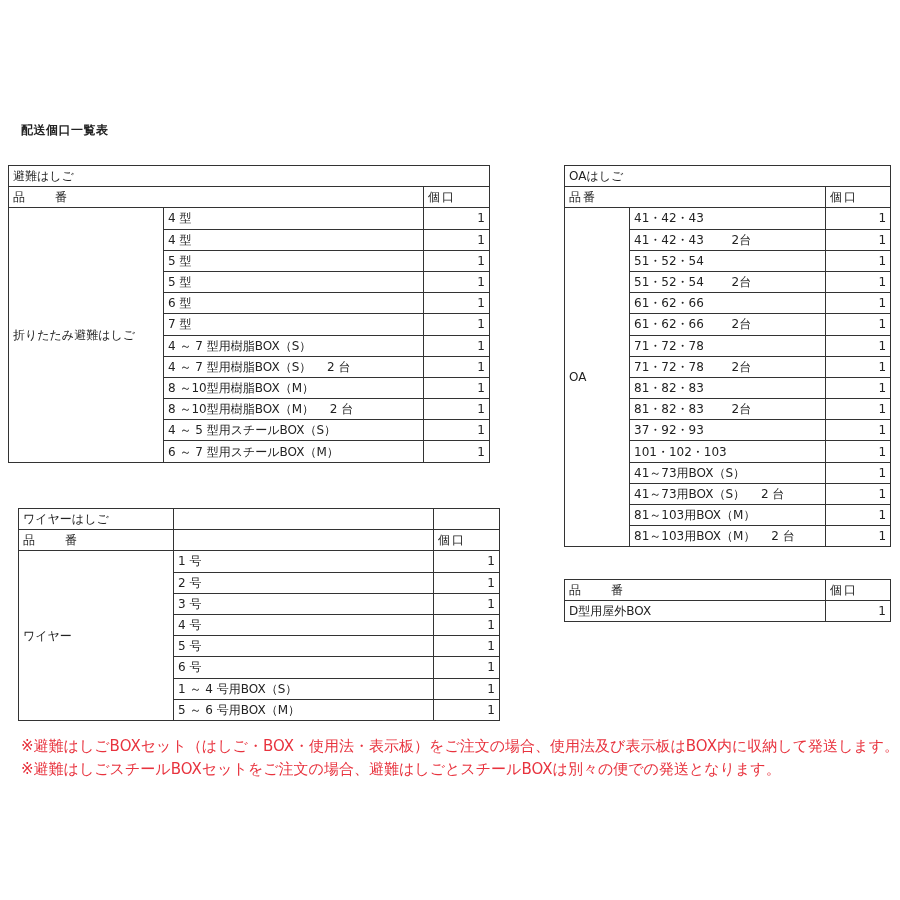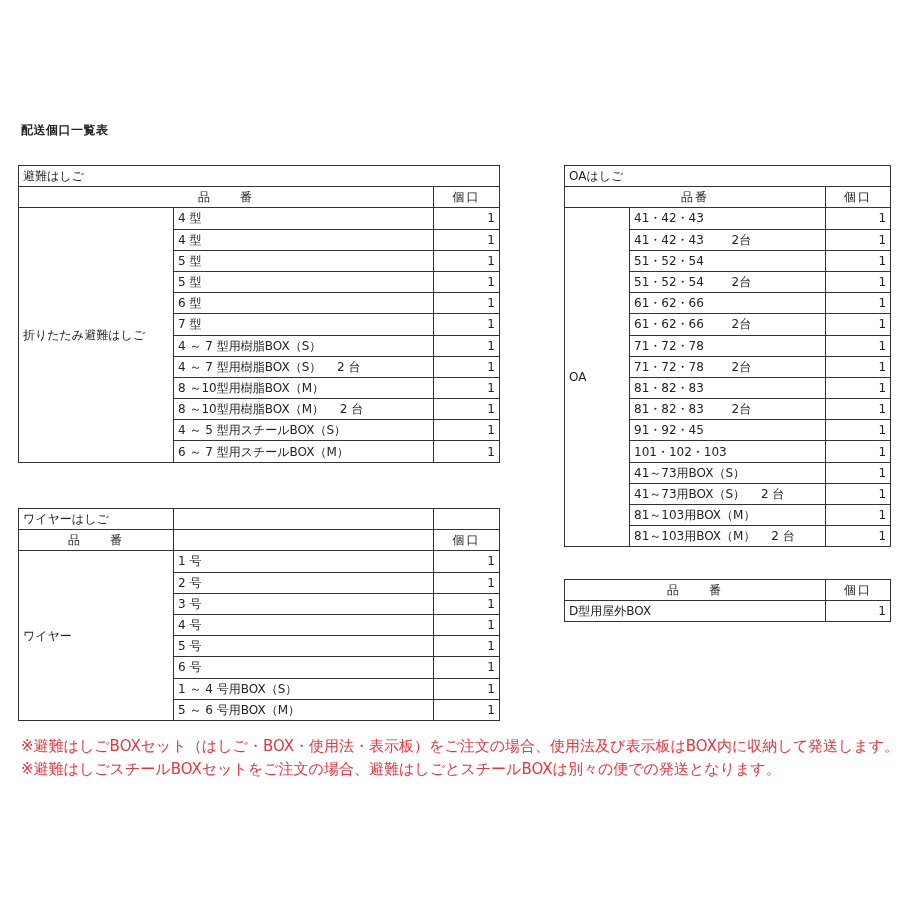--- a/index.html
+++ b/index.html
@@ -1,33 +1,33 @@
 <!DOCTYPE html>
 <html><head>
 <meta charset="utf-8">
 <style>
   html, body { margin: 0; padding: 0; background: #ffffff; }
   body { width: 900px; height: 900px; position: relative; overflow: hidden;
          font-family: "DejaVu Sans", "Liberation Sans", sans-serif; color: #222; }
   .title { position: absolute; left: 21px; top: 122px; font-size: 12px; font-weight: bold; letter-spacing: 0.5px; }
   table.grid { position: absolute; border-collapse: collapse; table-layout: fixed; font-size: 12px; }
   table.grid td { border: 1.5px solid #333; height: 20.2px; padding: 0 4px; line-height: 18px; white-space: nowrap; overflow: hidden; }
-  td.hdr { text-align: center; letter-spacing: 2px; }
+  td.hdr { text-align: left; letter-spacing: 2px; }
   td.num { text-align: right; padding-right: 3px; }
   td.group { vertical-align: middle; }
   td.sec { text-align: left; }
   .notes { position: absolute; left: 21px; top: 735px; color: #e8333e; font-size: 15px; line-height: 23px; }
   .notes div { white-space: nowrap; }
 </style>
 </head>
 <body>
 
 <div class="title">配送個口一覧表</div>
 
-<table class="grid" style="left:18px; top:165px; width:481px;">
+<table class="grid" style="left:8px; top:165px; width:481px;">
   <colgroup>
       <col style="width:155px">
       <col style="width:260px">
       <col style="width:66px">
     </colgroup>
   <tbody>
       <tr>
     <td class="sec" colspan="3">避難はしご</td>
   </tr>
   <tr>
@@ -188,21 +188,21 @@
       </tr>
   <tr>
         <td>81・82・83</td>
         <td class="num">1</td>
       </tr>
   <tr>
         <td>81・82・83　　 2台</td>
         <td class="num">1</td>
       </tr>
   <tr>
-        <td>91・92・45</td>
+        <td>37・92・93</td>
         <td class="num">1</td>
       </tr>
   <tr>
         <td>101・102・103</td>
         <td class="num">1</td>
       </tr>
   <tr>
         <td>41～73用BOX（S）</td>
         <td class="num">1</td>
       </tr>

